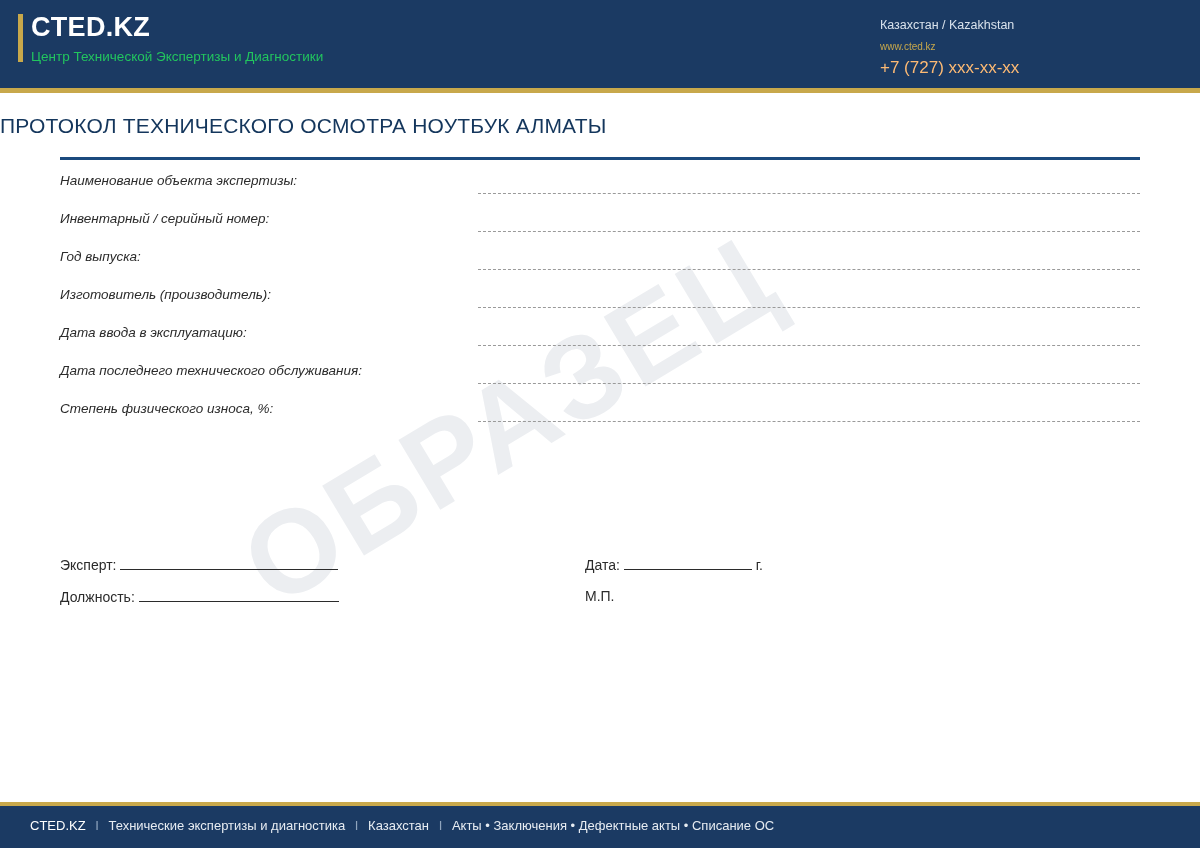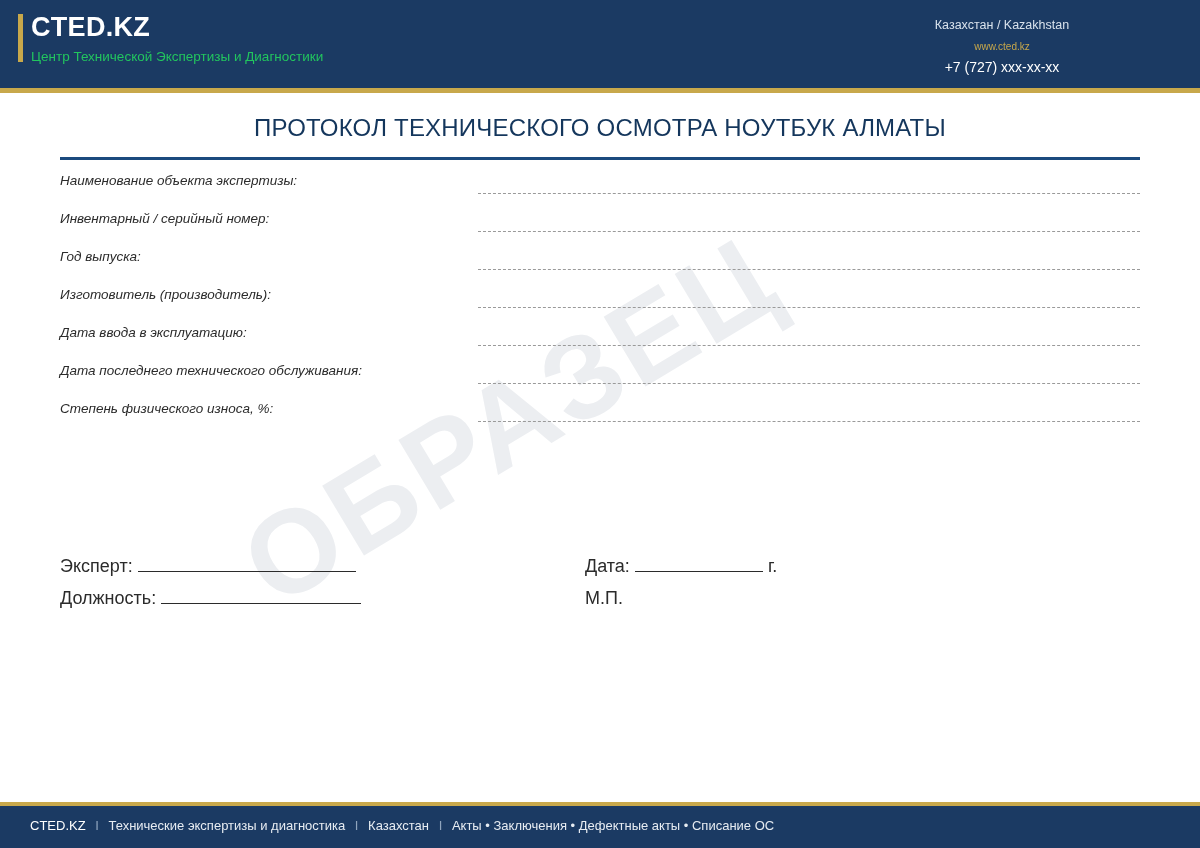--- a/index.html
+++ b/index.html
@@ -50,38 +50,38 @@
   }
   .brand-sub {
     position: absolute;
     left: 31px;
     top: 49px;
     color: #22c55e;
     font-size: 13.5px;
   }
   .hdr-right {
     position: absolute;
-    right: 68px;
+    right: 60px;
     top: 15px;
-    text-align: center;
+    text-align: left;
     width: 260px;
   }
   .hdr-country {
     color: #d9e2ec;
     font-size: 12.5px;
     line-height: 21px;
   }
   .hdr-site {
     color: #c8a84b;
     font-size: 10px;
     line-height: 21px;
   }
   .hdr-phone {
-    color: #ffffff;
-    font-size: 14px;
+    color: #fdba74;
+    font-size: 17px;
     line-height: 21px;
   }
 
   
   .watermark {
     position: absolute;
     left: 170px;
     top: 250px;
     width: 680px;
     height: 340px;
@@ -97,22 +97,22 @@
     line-height: 340px;
     text-align: center;
   }
 
   
   .doc-title {
     position: absolute;
     top: 114px;
     left: 0;
     width: 1200px;
-    text-align: center;
-    font-size: 24px;
+    text-align: left;
+    font-size: 21px;
     color: #14365c;
     font-weight: normal;
     letter-spacing: 0.2px;
   }
   .title-rule {
     position: absolute;
     left: 60px;
     top: 157px;
     width: 1080px;
     height: 3px;
@@ -147,21 +147,21 @@
     border-bottom: 1px dashed #9a9a9a;
     height: 0;
   }
 
   
   .sign-area {
     position: absolute;
     left: 60px;
     top: 556px;
     width: 1080px;
-    font-size: 18px;
+    font-size: 14px;
     color: #2b2b2b;
   }
   .sign-row {
     position: relative;
     height: 32px;
   }
   .sign-left {
     position: absolute;
     left: 0;
     top: 0;

